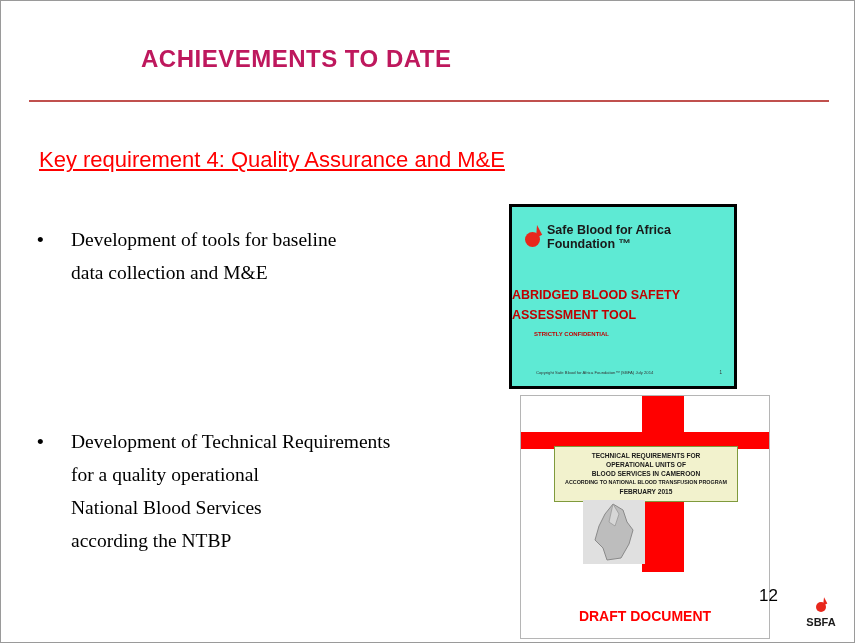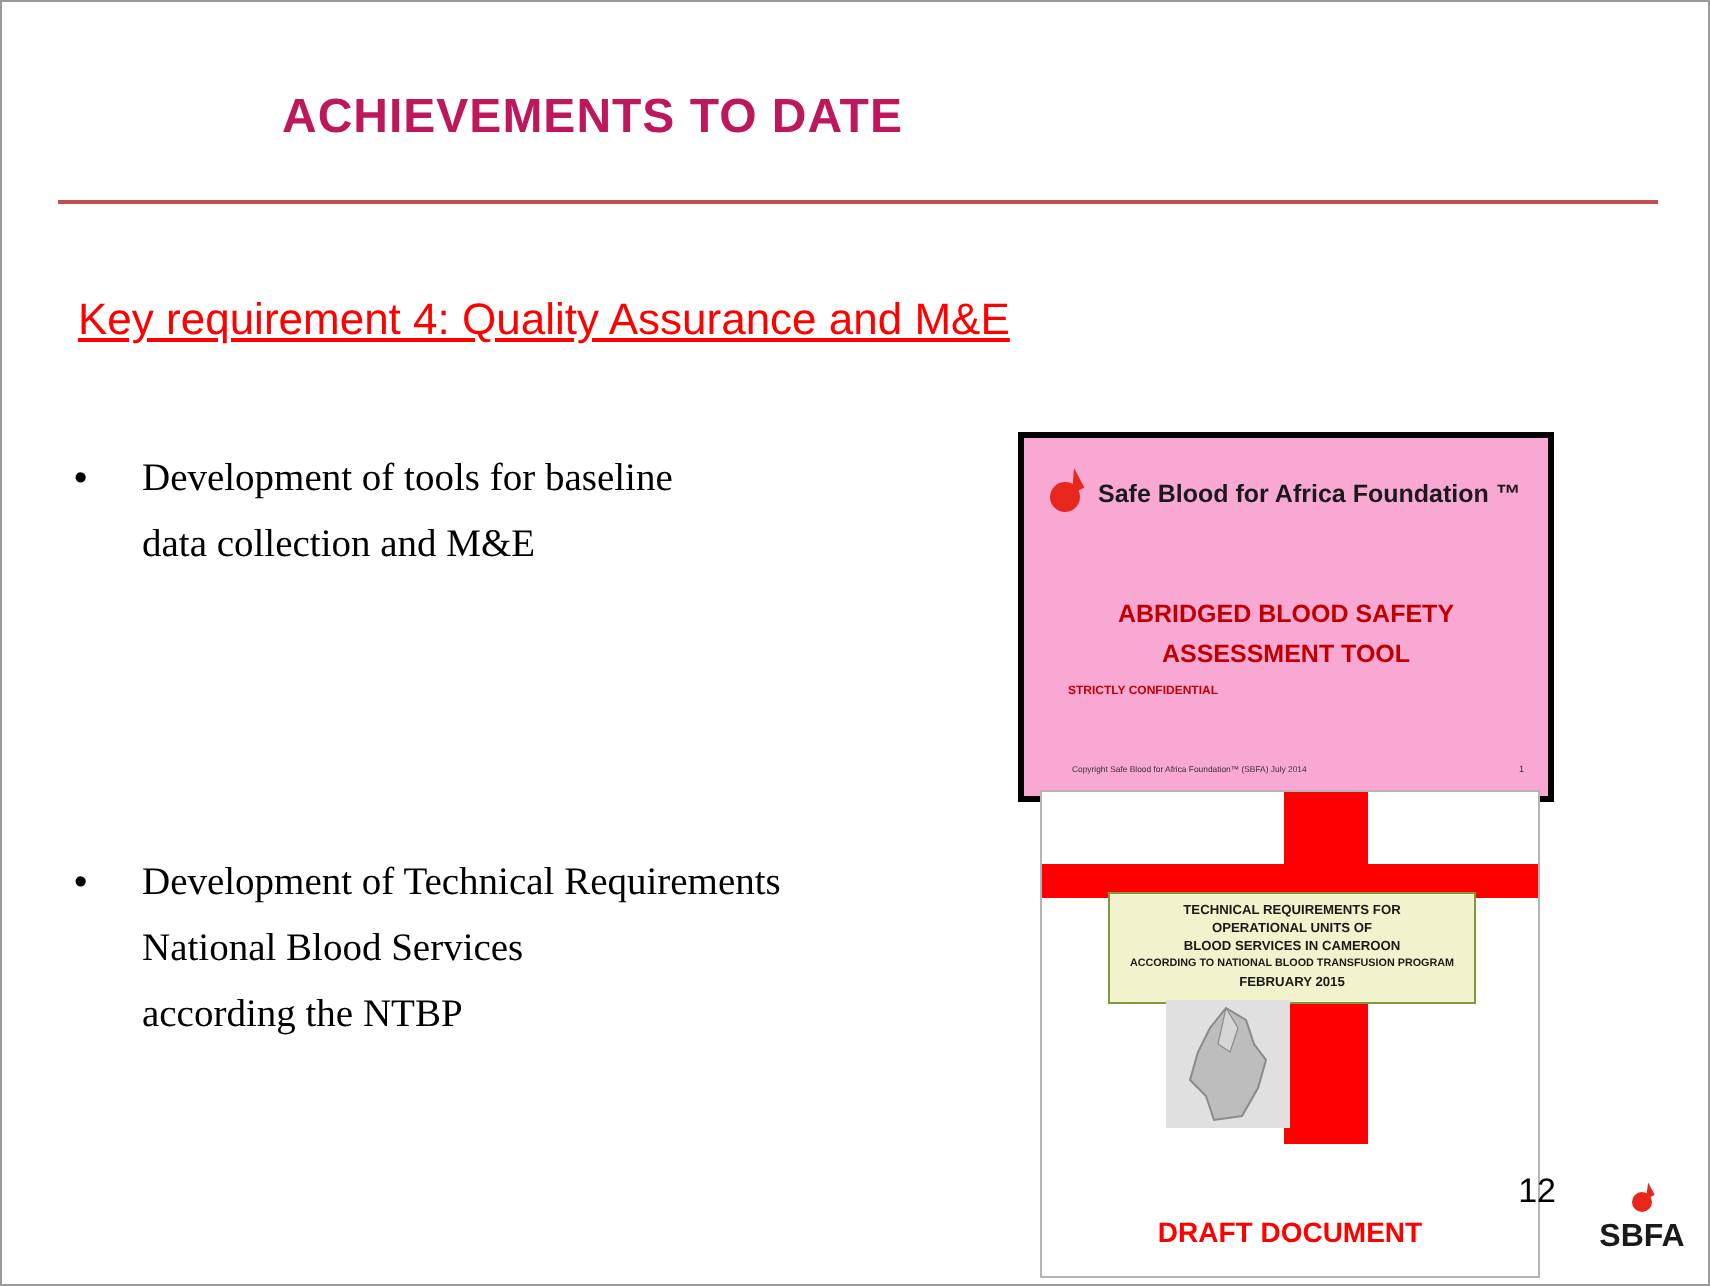--- a/index.html
+++ b/index.html
@@ -66,24 +66,24 @@
   .bullet-text {
     flex: 1 1 auto;
     font-family: Liberation Serif, serif;
   }
   .bullet-text .line { display: block; }
 
   
   .doc1 {
     position: absolute;
     left: 508px;
-    top: 215px;
-    width: 268px;
+    top: 203px;
+    width: 228px;
     height: 185px;
-    background: #f9a8d4;
+    background: #5eead4;
     border: 3px solid #000000;
     box-sizing: border-box;
   }
   .doc1-logo-row {
     position: absolute;
     left: 12px;
     top: 16px;
     display: flex;
     align-items: center;
   }
@@ -124,21 +124,21 @@
     margin-left: 8px;
     font-size: 12.5px;
     font-weight: bold;
     color: #1a1a1a;
   }
   .doc1-heading {
     position: absolute;
     left: 0;
     top: 78px;
     width: 100%;
-    text-align: center;
+    text-align: left;
     font-size: 12.5px;
     font-weight: bold;
     color: #c00000;
     line-height: 20px;
   }
   .doc1-conf {
     position: absolute;
     left: 22px;
     top: 124px;
     font-size: 6px;
@@ -239,21 +239,21 @@
     right: 11px;
     bottom: 14px;
     width: 44px;
     text-align: center;
   }
   .sbfa-logo .drop-wrap {
     display: flex;
     justify-content: center;
   }
   .sbfa-logo .label {
-    font-size: 16px;
+    font-size: 11px;
     font-weight: bold;
     color: #1a1a1a;
     margin-top: 3px;
   }
 </style>
 </head>
 <body>
 
 <div class="slide">
 
@@ -269,20 +269,21 @@
         <span class="line">data collection and M&amp;E</span>
       </div>
     </div>
   </div>
 
   <div class="bullet-block bullet-2">
     <div class="bullet-row">
       <div class="bullet-dot">•</div>
       <div class="bullet-text">
         <span class="line">Development of Technical Requirements</span>
+        <span class="line">for  a quality operational</span>
         <span class="line">National Blood Services</span>
         <span class="line">according the NTBP</span>
       </div>
     </div>
   </div>
 
   <div class="doc1">
     <div class="doc1-logo-row">
       <span class="drop"></span>
       <span class="doc1-logo-text">Safe Blood for Africa Foundation ™</span>

